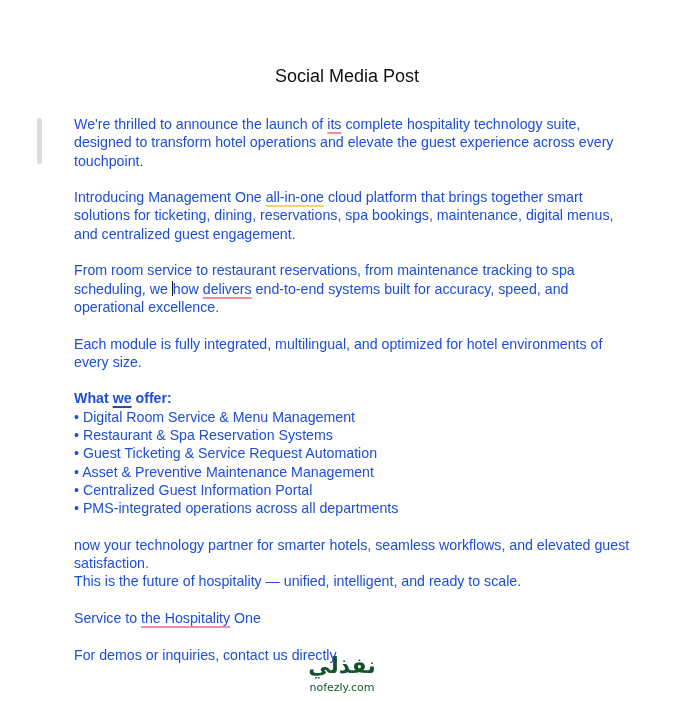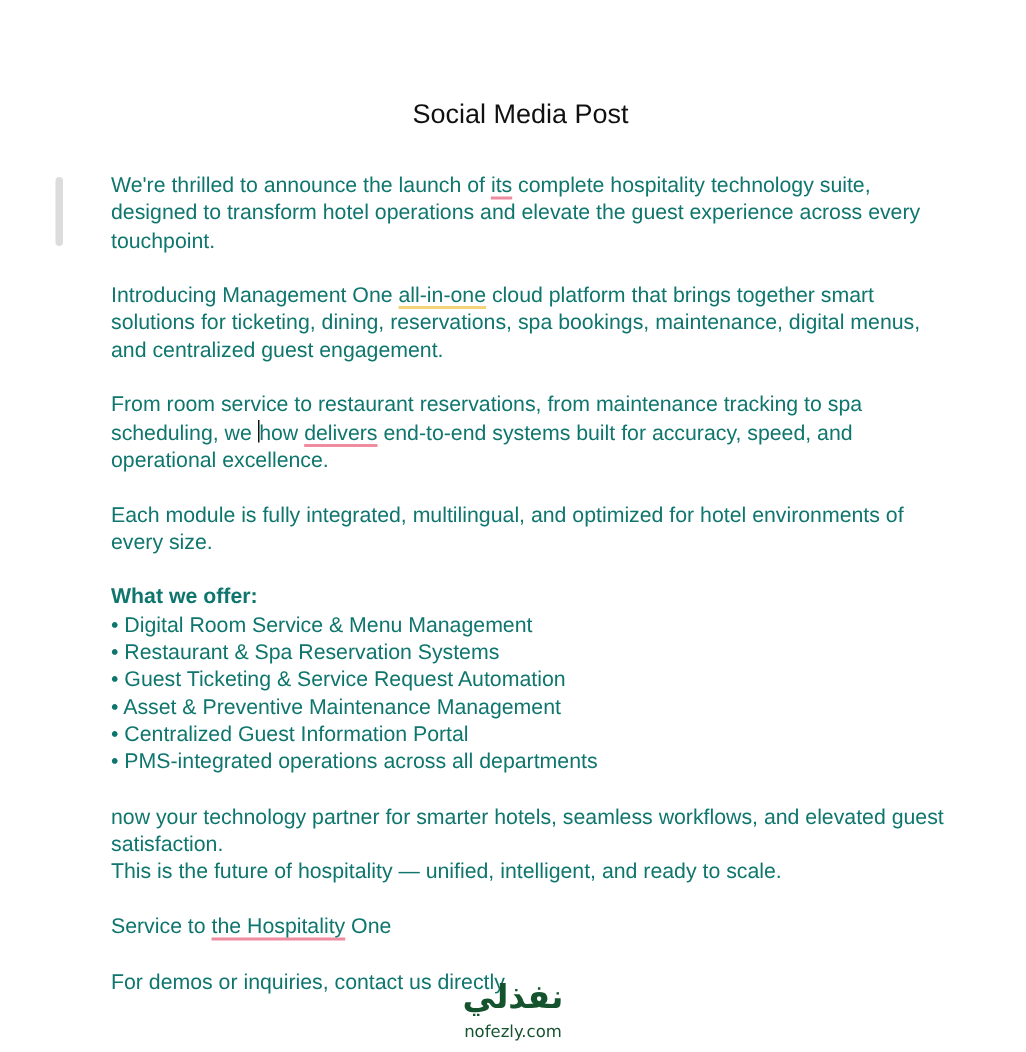--- a/index.html
+++ b/index.html
@@ -10,27 +10,27 @@
     .title {
       position: absolute; top: 66px; left: 0; width: 694px; text-align: center;
       font-size: 18px; color: #111111;
     }
     .margin-bar {
       position: absolute; left: 37px; top: 118px; width: 5px; height: 46px;
       background: #dcdcdc; border-radius: 3px;
     }
     .body-text {
       position: absolute; left: 74px; top: 115px; width: 560px;
-      font-size: 14.2px; line-height: 18.3px; color: #0f766e;
+      font-size: 14.2px; line-height: 18.3px; color: #1d4ed8;
     }
     .body-text p { margin: 0 0 18.3px 0; }
     .body-text p.tight { margin: 0; }
     .u-red { text-decoration: underline; text-decoration-color: #f08ca0; text-decoration-thickness: 2px; text-underline-offset: 3px; }
     .u-yellow { text-decoration: underline; text-decoration-color: #f5d37a; text-decoration-thickness: 2px; text-underline-offset: 3px; }
-    .u-blue { text-decoration-color: #2b4a9b; text-decoration-thickness: 2px; text-underline-offset: 3px; }
+    .u-blue { text-decoration: underline; text-decoration-color: #2b4a9b; text-decoration-thickness: 2px; text-underline-offset: 3px; }
     .caret { display: inline-block; width: 1px; height: 15px; background: #111; vertical-align: -2px; margin-right: 0; }
     .bold { font-weight: bold; }
     ul.offers { list-style: none; margin: 0 0 18.3px 0; padding: 0; }
     ul.offers li { margin: 0; }
     .watermark {
       position: absolute; left: 300px; top: 655px; width: 84px; text-align: center;
       color: #14532d; pointer-events: none;
     }
     .wm-arabic { font-size: 22px; font-weight: bold; line-height: 22px; font-family: "DejaVu Sans", sans-serif; }
     .wm-latin { font-size: 11px; line-height: 12px; margin-top: 5px; font-family: "DejaVu Sans", sans-serif; }

